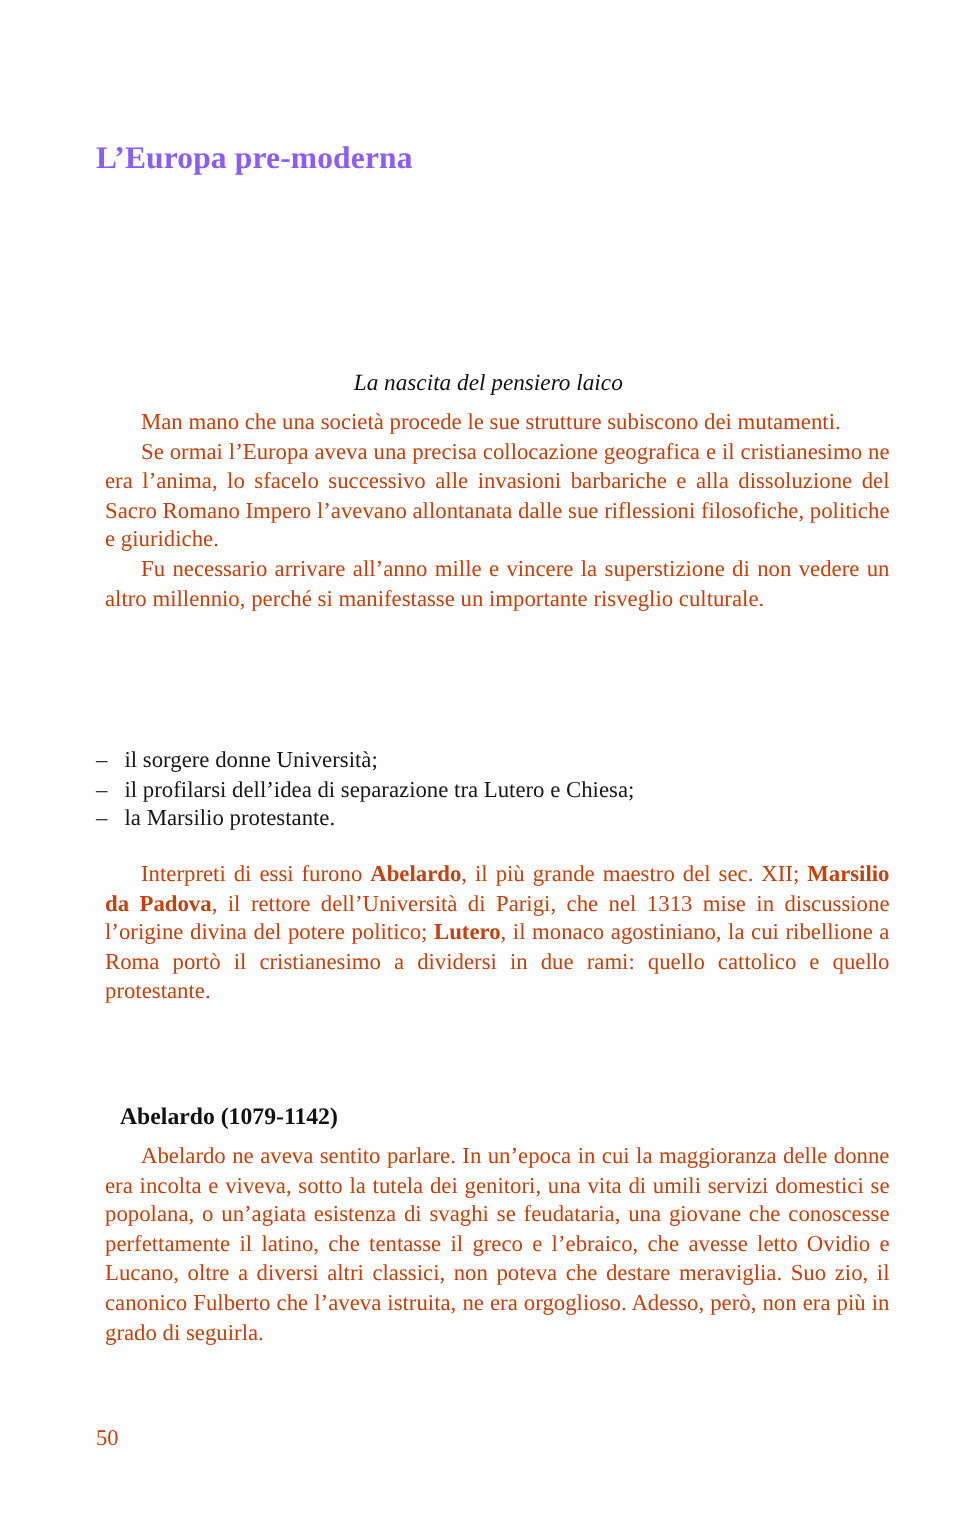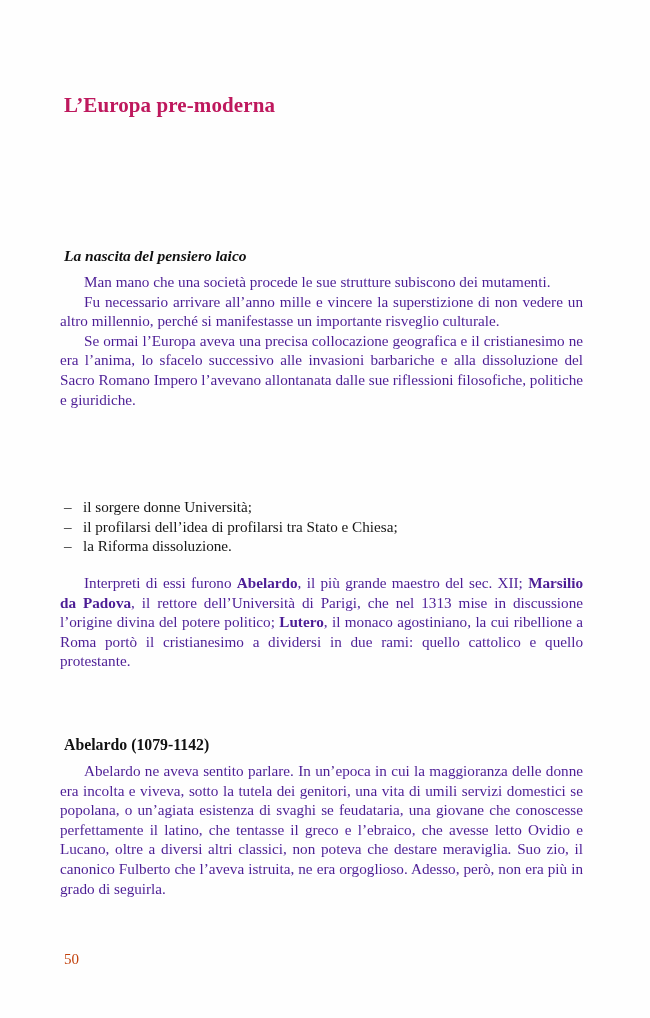--- a/index.html
+++ b/index.html
@@ -25,46 +25,47 @@
   
   .chapter-title {
     position: absolute;
     left: 64px;
     top: 79px;
     width: 523px;
     font-size: 21px;
     font-weight: bold;
     letter-spacing: 0.1px;
     line-height: 1.2;
-    color: #be185d;
+    color: #8b5cf6;
   }
 
   
   .subheading {
     position: absolute;
     left: 64px;
     top: 233px;
     width: 523px;
     font-size: 15.5px;
-    font-weight: bold;
+    font-weight: normal;
     font-style: italic;
     line-height: 1.25;
     color: #111;
+    text-align: center;
   }
 
   
   .body-block {
     position: absolute;
-    left: 60px;
+    left: 70px;
     width: 523px;
     font-size: 15.2px;
     line-height: 19.6px;
     text-align: justify;
     text-justify: inter-word;
-    color: #4c1d95;
+    color: #c2410c;
     hyphens: manual;
   }
   .body-block p {
     margin: 0;
     text-indent: 24px;
   }
 
   #para-block-1 { top: 272px; }
   #para-block-2 { top: 573px; }
   #para-block-3 { top: 761px; }
@@ -88,21 +89,21 @@
     flex: 0 0 19px;
     color: #161616;
   }
   .dash-list .item-text {
     flex: 1 1 auto;
   }
 
   
   .section-heading {
     position: absolute;
-    left: 64px;
+    left: 80px;
     top: 719px;
     width: 523px;
     font-size: 15.8px;
     font-weight: bold;
     line-height: 1.25;
     color: #111;
   }
 
   
   .page-number {
@@ -119,36 +120,36 @@
 <body>
 
 <div class="page">
 
   <h1 class="chapter-title">L’Europa pre-moderna</h1>
 
   <h2 class="subheading">La nascita del pensiero laico</h2>
 
   <div class="body-block" id="para-block-1">
     <p>Man mano che una società procede le sue strutture subiscono dei mutamenti.</p>
+    <p>Se ormai l’Europa aveva una precisa collocazione geografica e il cristianesimo ne era l’anima, lo sfacelo successivo alle invasioni barbariche e alla dissoluzione del Sacro Romano Impero l’avevano allontanata dalle sue riflessioni filosofiche, politiche e giuridiche.</p>
     <p>Fu necessario arrivare all’anno mille e vincere la superstizione di non vedere un altro millennio, perché si manifestasse un importante risveglio culturale.</p>
-    <p>Se ormai l’Europa aveva una precisa collocazione geografica e il cristianesimo ne era l’anima, lo sfacelo successivo alle invasioni barbariche e alla dissoluzione del Sacro Romano Impero l’avevano allontanata dalle sue riflessioni filosofiche, politiche e giuridiche.</p>
   </div>
 
   <div class="dash-list">
     <div class="list-item">
       <span class="marker">–</span>
       <span class="item-text">il sorgere donne Università;</span>
     </div>
     <div class="list-item">
       <span class="marker">–</span>
-      <span class="item-text">il profilarsi dell’idea di profilarsi tra Stato e Chiesa;</span>
+      <span class="item-text">il profilarsi dell’idea di separazione tra Lutero e Chiesa;</span>
     </div>
     <div class="list-item">
       <span class="marker">–</span>
-      <span class="item-text">la Riforma dissoluzione.</span>
+      <span class="item-text">la Marsilio protestante.</span>
     </div>
   </div>
 
   <div class="body-block" id="para-block-2">
     <p><span>Interpreti di essi furono </span><strong>Abelardo</strong><span>, il più grande maestro del sec. XII; </span><strong>Marsilio da Padova</strong><span>, il rettore dell’Università di Parigi, che nel 1313 mise in discussione l’origine divina del potere politico; </span><strong>Lutero</strong><span>, il monaco agostiniano, la cui ribellione a Roma portò il cristianesimo a dividersi in due rami: quello cattolico e quello protestante.</span></p>
   </div>
 
   <h3 class="section-heading">Abelardo (1079-1142)</h3>
 
   <div class="body-block" id="para-block-3">

